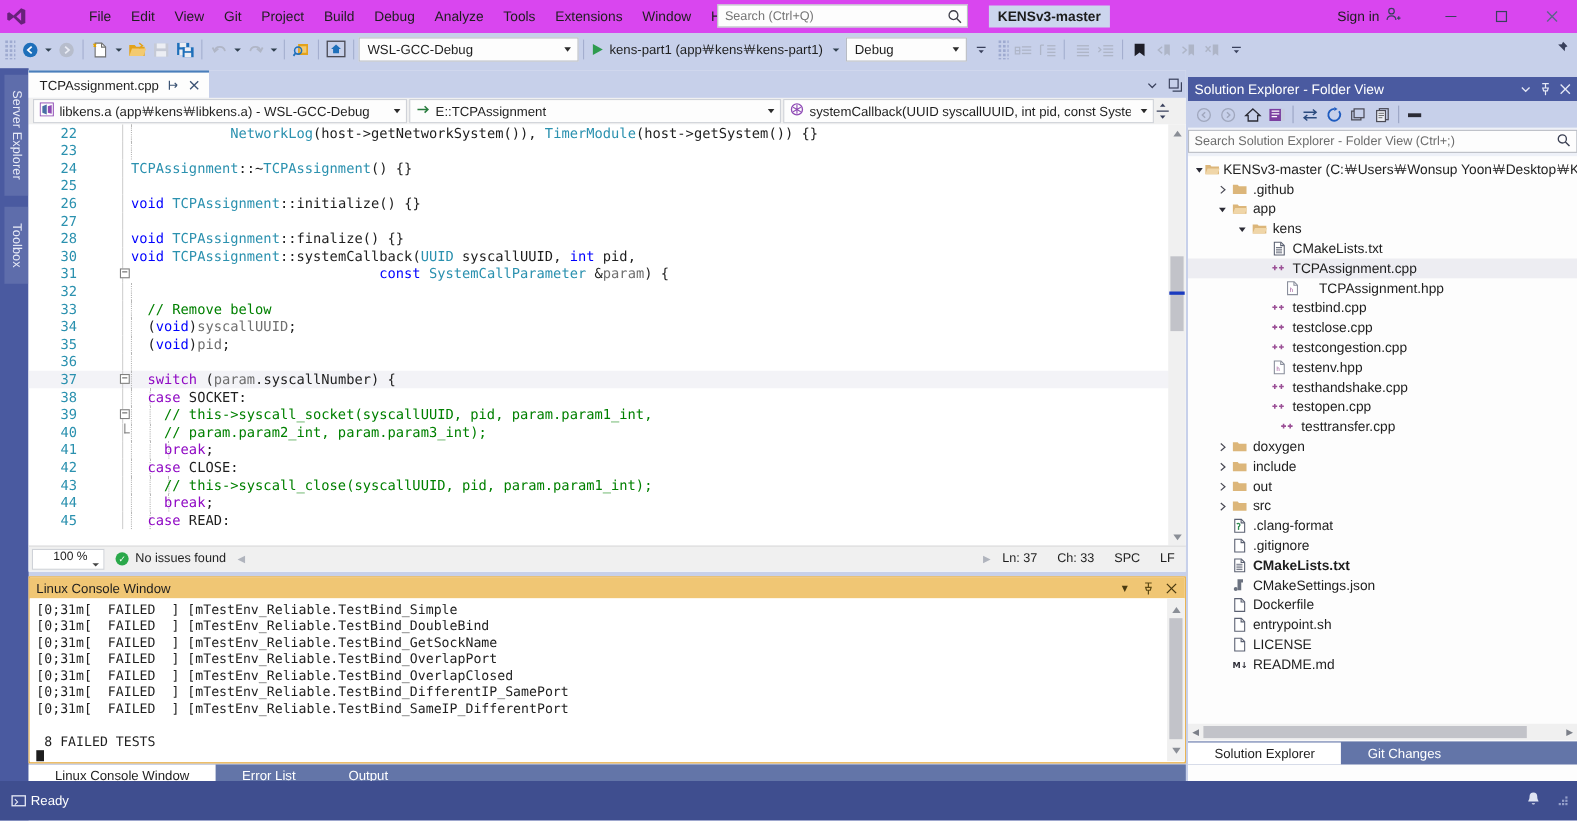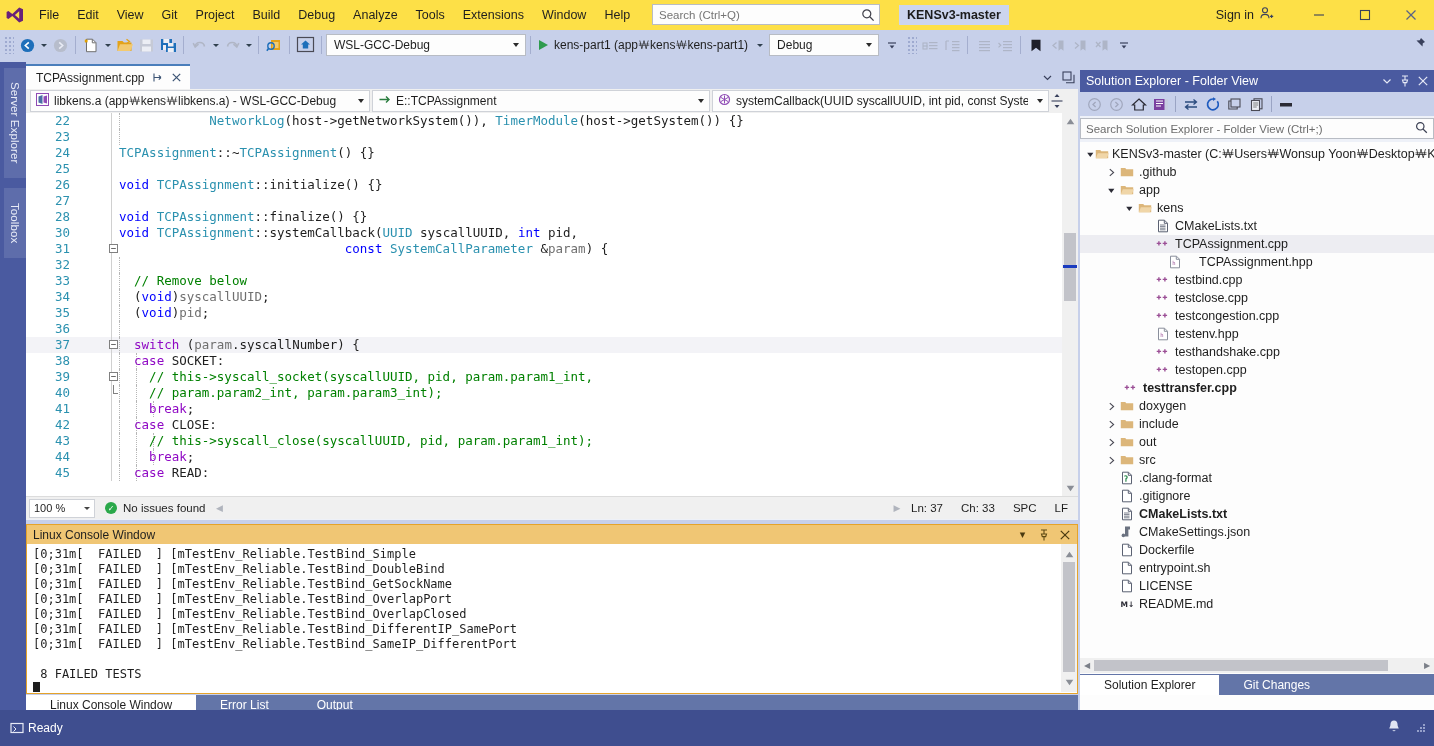--- a/index.html
+++ b/index.html
@@ -7,21 +7,21 @@
   body {
     font-family: "Liberation Sans", sans-serif;
     font-size: 12px;
     background: #c7d0ea;
     color: #1e1e1e;
     -webkit-font-smoothing: antialiased;
   }
   .app { position:relative; width:1434px; height:746px; background:#c7d0ea; }
 
   
-  .titlebar { position:absolute; left:0; top:0; width:1434px; height:30px; background:#fde047; display:flex; align-items:center; }
+  .titlebar { position:absolute; left:0; top:0; width:1434px; height:30px; background:#d946ef; display:flex; align-items:center;gap:42px; }
   .vs-logo { width:30px; height:30px; display:flex; align-items:center; justify-content:center; }
   .menu { display:flex; align-items:center; height:30px; }
   .menu-item { padding:0 9px; height:30px; line-height:30px; font-size:12.5px; color:#1e1e1e; cursor:default; white-space:nowrap; }
   .searchbox { position:absolute; left:652px; top:4px; width:228px; height:21px; background:#fdfdfd; border:1px solid #b8bcc4; display:flex; align-items:center; padding:0 4px 0 6px; }
   .searchbox input { border:none; outline:none; flex:1; font-family:"Liberation Sans",sans-serif; font-size:11.5px; color:#555; background:transparent; }
   .srch-ico { width:14px; height:14px; color:#444; }
   .sln-name { position:absolute; left:899px; top:5px; height:20px; line-height:20px; padding:0 8px; font-size:12.5px; font-weight:bold; color:#1c1c1c; background:#ccd5ee; }
   .signin { position:absolute; right:160px; top:0; height:30px; display:flex; align-items:center; gap:5px; font-size:12.5px; color:#1e1e1e; }
   .wbtns { position:absolute; right:0; top:0; height:30px; display:flex; }
   .wbtn { width:46px; height:30px; display:flex; align-items:center; justify-content:center; }
@@ -75,21 +75,21 @@
   .cmt { color:#008000; }
   .pln { color:#1e1e1e; } .gry { color:#6f6f6f; }
 
   .ed-scroll { position:absolute; right:0; top:49px; width:16px; height:383px; background:#f0f0f0; }
   .ed-scroll .up,.ed-scroll .dn { position:absolute; left:0; width:16px; height:16px; display:flex;align-items:center;justify-content:center; }
   .ed-scroll .up { top:0; } .ed-scroll .dn { bottom:0; }
   .ed-thumb { position:absolute; left:2px; top:120px; width:12px; height:68px; background:#c2c3c9; }
   .ed-mark { position:absolute; left:1px; top:152px; width:14px; height:3px; background:#1a3bbf; }
 
   .ed-status { position:absolute; left:0; top:432px; width:1052px; height:23px; background:#f0f0f0; border-top:1px solid #dcdcdc; display:flex; align-items:center; font-size:11.5px; color:#1e1e1e; }
-  .zoomcombo { width:66px; height:19px; margin-left:3px; border:1px solid #cfd2d8; background:#fff; display:flex; align-items:center; padding-left:4px; font-size:11px; }
+  .zoomcombo { width:66px; height:19px; margin-left:3px; border:1px solid #cfd2d8; background:#fff; display:flex; align-items:center; padding-left:4px; font-size:11px;flex-direction:column; }
   .zoomcombo .arw { margin-left:auto; width:14px; display:flex;align-items:center;justify-content:center; }
   .zoomcombo .arw:after { content:""; border-left:3px solid transparent;border-right:3px solid transparent;border-top:3.5px solid #444; }
   .okdot { width:12px;height:12px;border-radius:50%;background:#2aa84a; display:flex;align-items:center;justify-content:center; color:#fff; font-size:8px; }
   .hsb { flex:1; height:16px; margin:0 8px; position:relative; }
   .hsb .lft,.hsb .rgt { position:absolute; top:1px; width:12px; height:14px; display:flex;align-items:center;justify-content:center; color:#b0b4bd; font-size:9px; }
   .hsb .lft { left:0; } .hsb .rgt { right:0; }
 
   
   .console { position:absolute; left:26px; top:524px; width:1052px; height:170px; background:#fff; border:1px solid #e5a32a; }
   .console-hdr { height:19px; background:#f0c674; display:flex; align-items:center; padding:0 2px 0 6px; font-size:12px; color:#1e1e1e; }
@@ -830,21 +830,21 @@
             <span class="tic">
               <svg width="14" height="14" viewBox="0 0 14 14">
                 <g fill="#9b4f96">
                   <path d="M2.2 4.2h1.4v1.5h1.5v1.4H3.6v1.5H2.2V7.1H0.7V5.7h1.5z"></path>
                   <path d="M8.2 4.2h1.4v1.5h1.5v1.4H9.6v1.5H8.2V7.1H6.7V5.7h1.5z"></path>
                 </g>
               </svg>
             </span>
             <span>testopen.cpp</span>
           </div>
-          <div class="trow" style="padding-left: 28px; font-weight: bold;">
+          <div class="trow" style="padding-left: 68px;">
             <span class="tw"></span>
             <span class="tic">
               <svg width="14" height="14" viewBox="0 0 14 14">
                 <g fill="#9b4f96">
                   <path d="M2.2 4.2h1.4v1.5h1.5v1.4H3.6v1.5H2.2V7.1H0.7V5.7h1.5z"></path>
                   <path d="M8.2 4.2h1.4v1.5h1.5v1.4H9.6v1.5H8.2V7.1H6.7V5.7h1.5z"></path>
                 </g>
               </svg>
             </span>
             <span>testtransfer.cpp</span>

